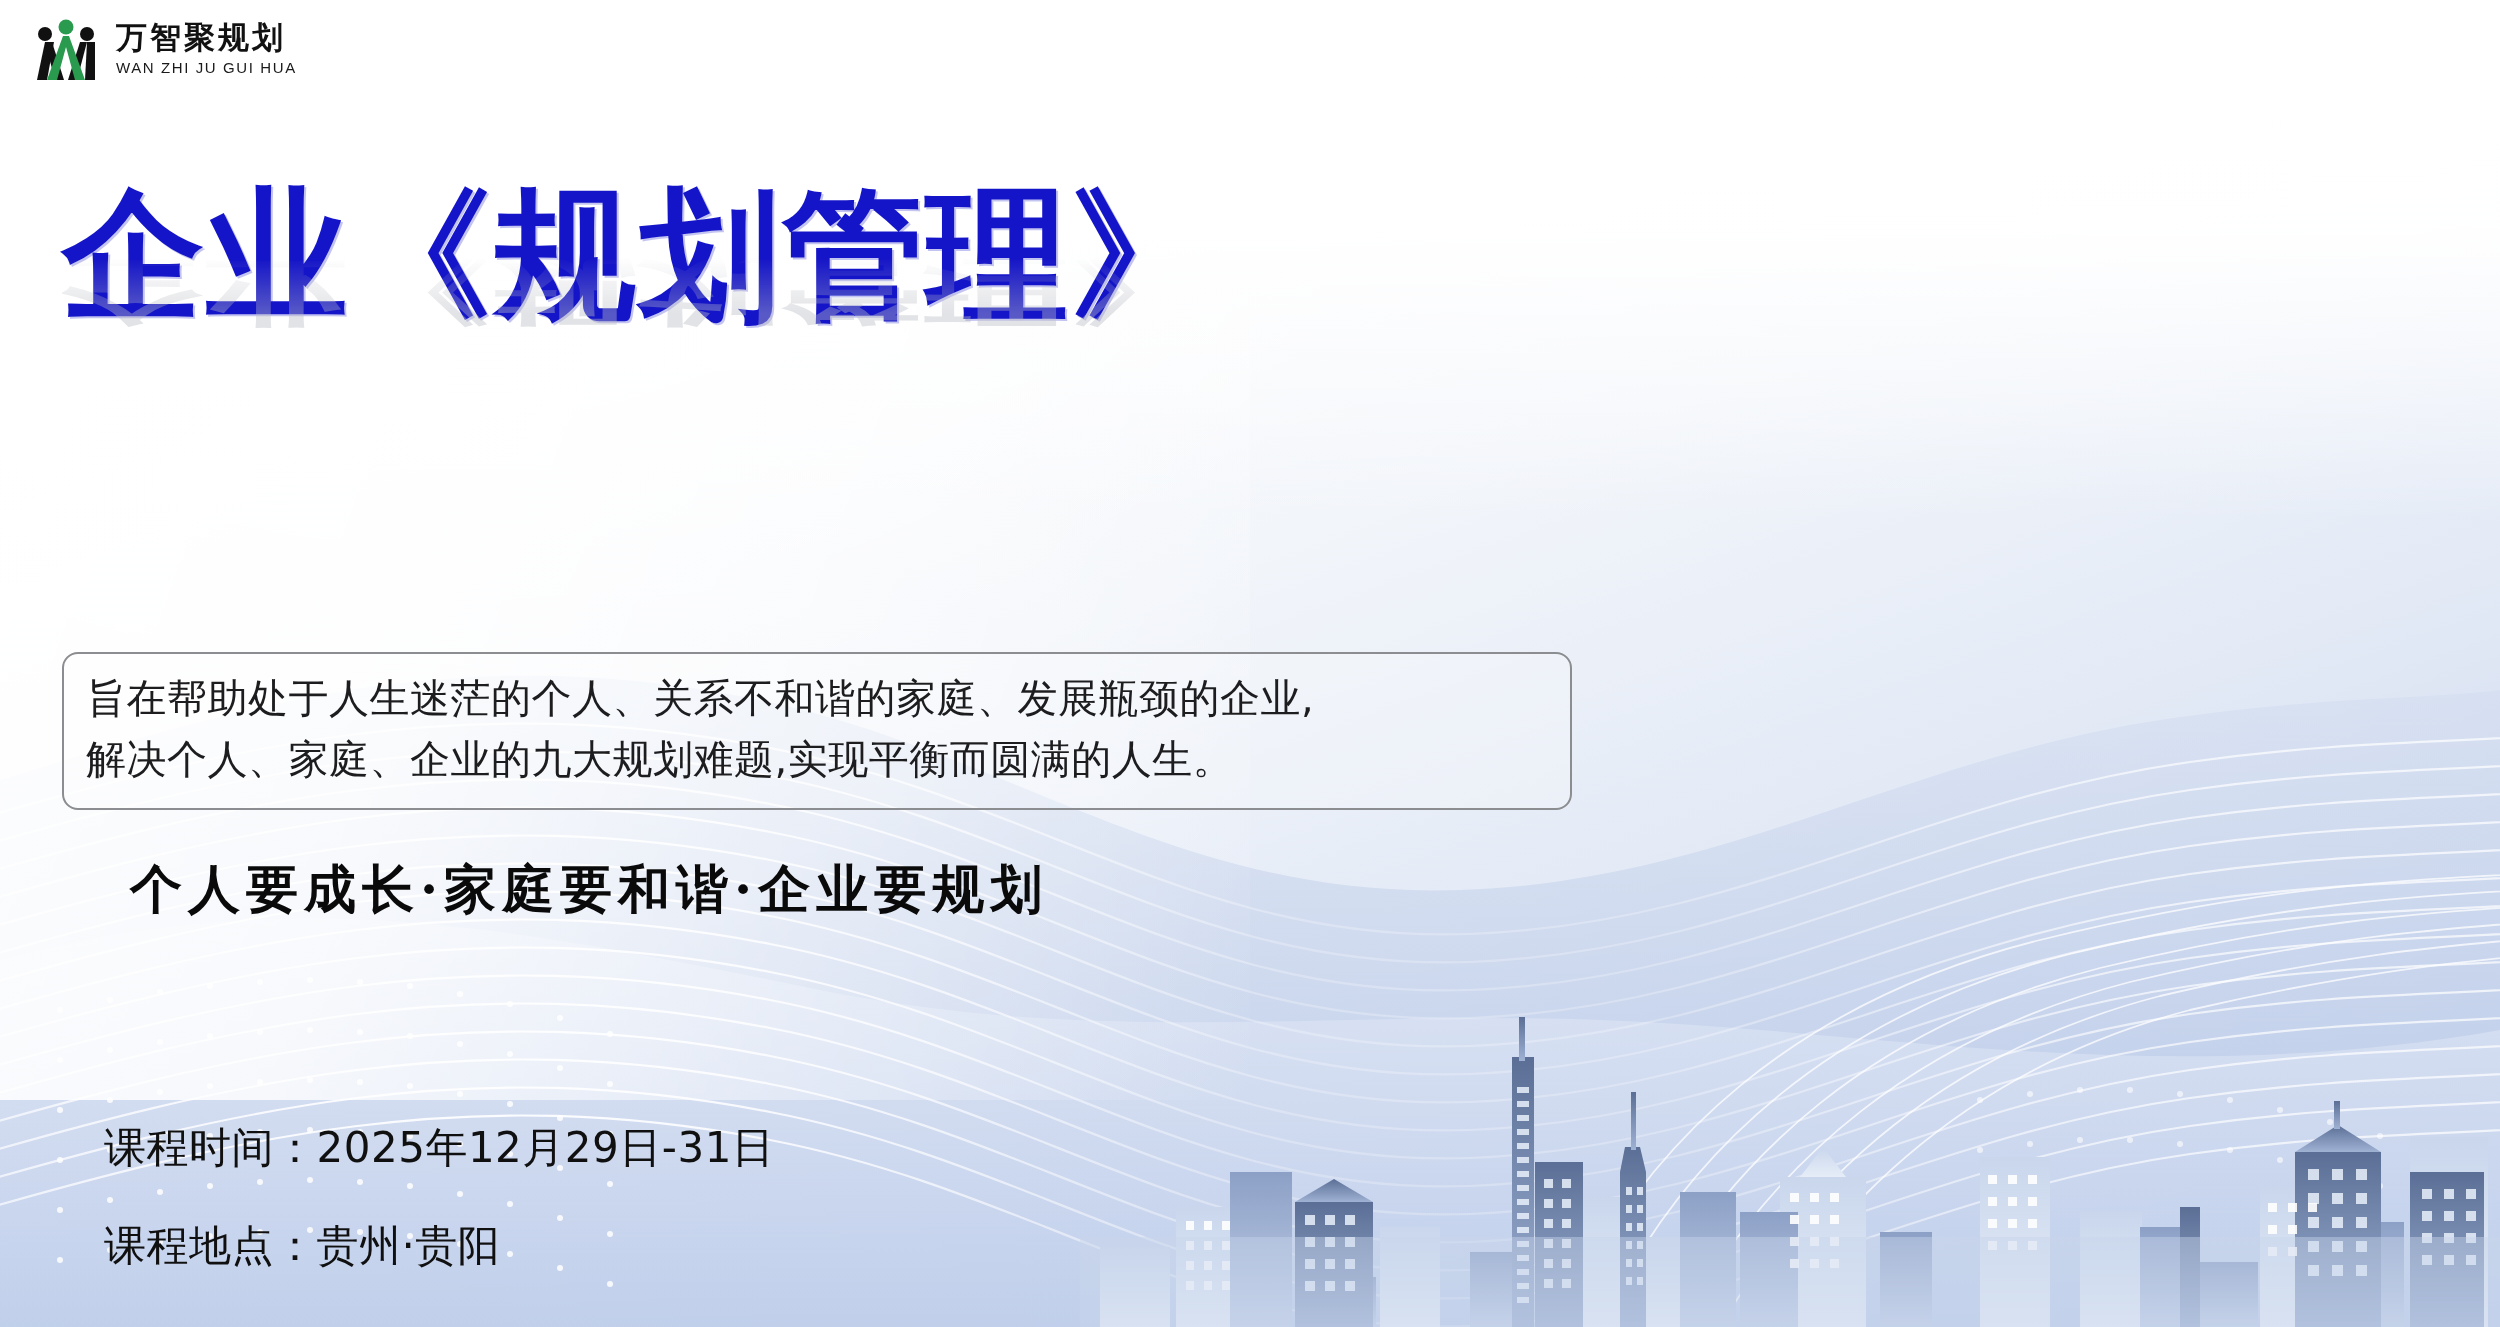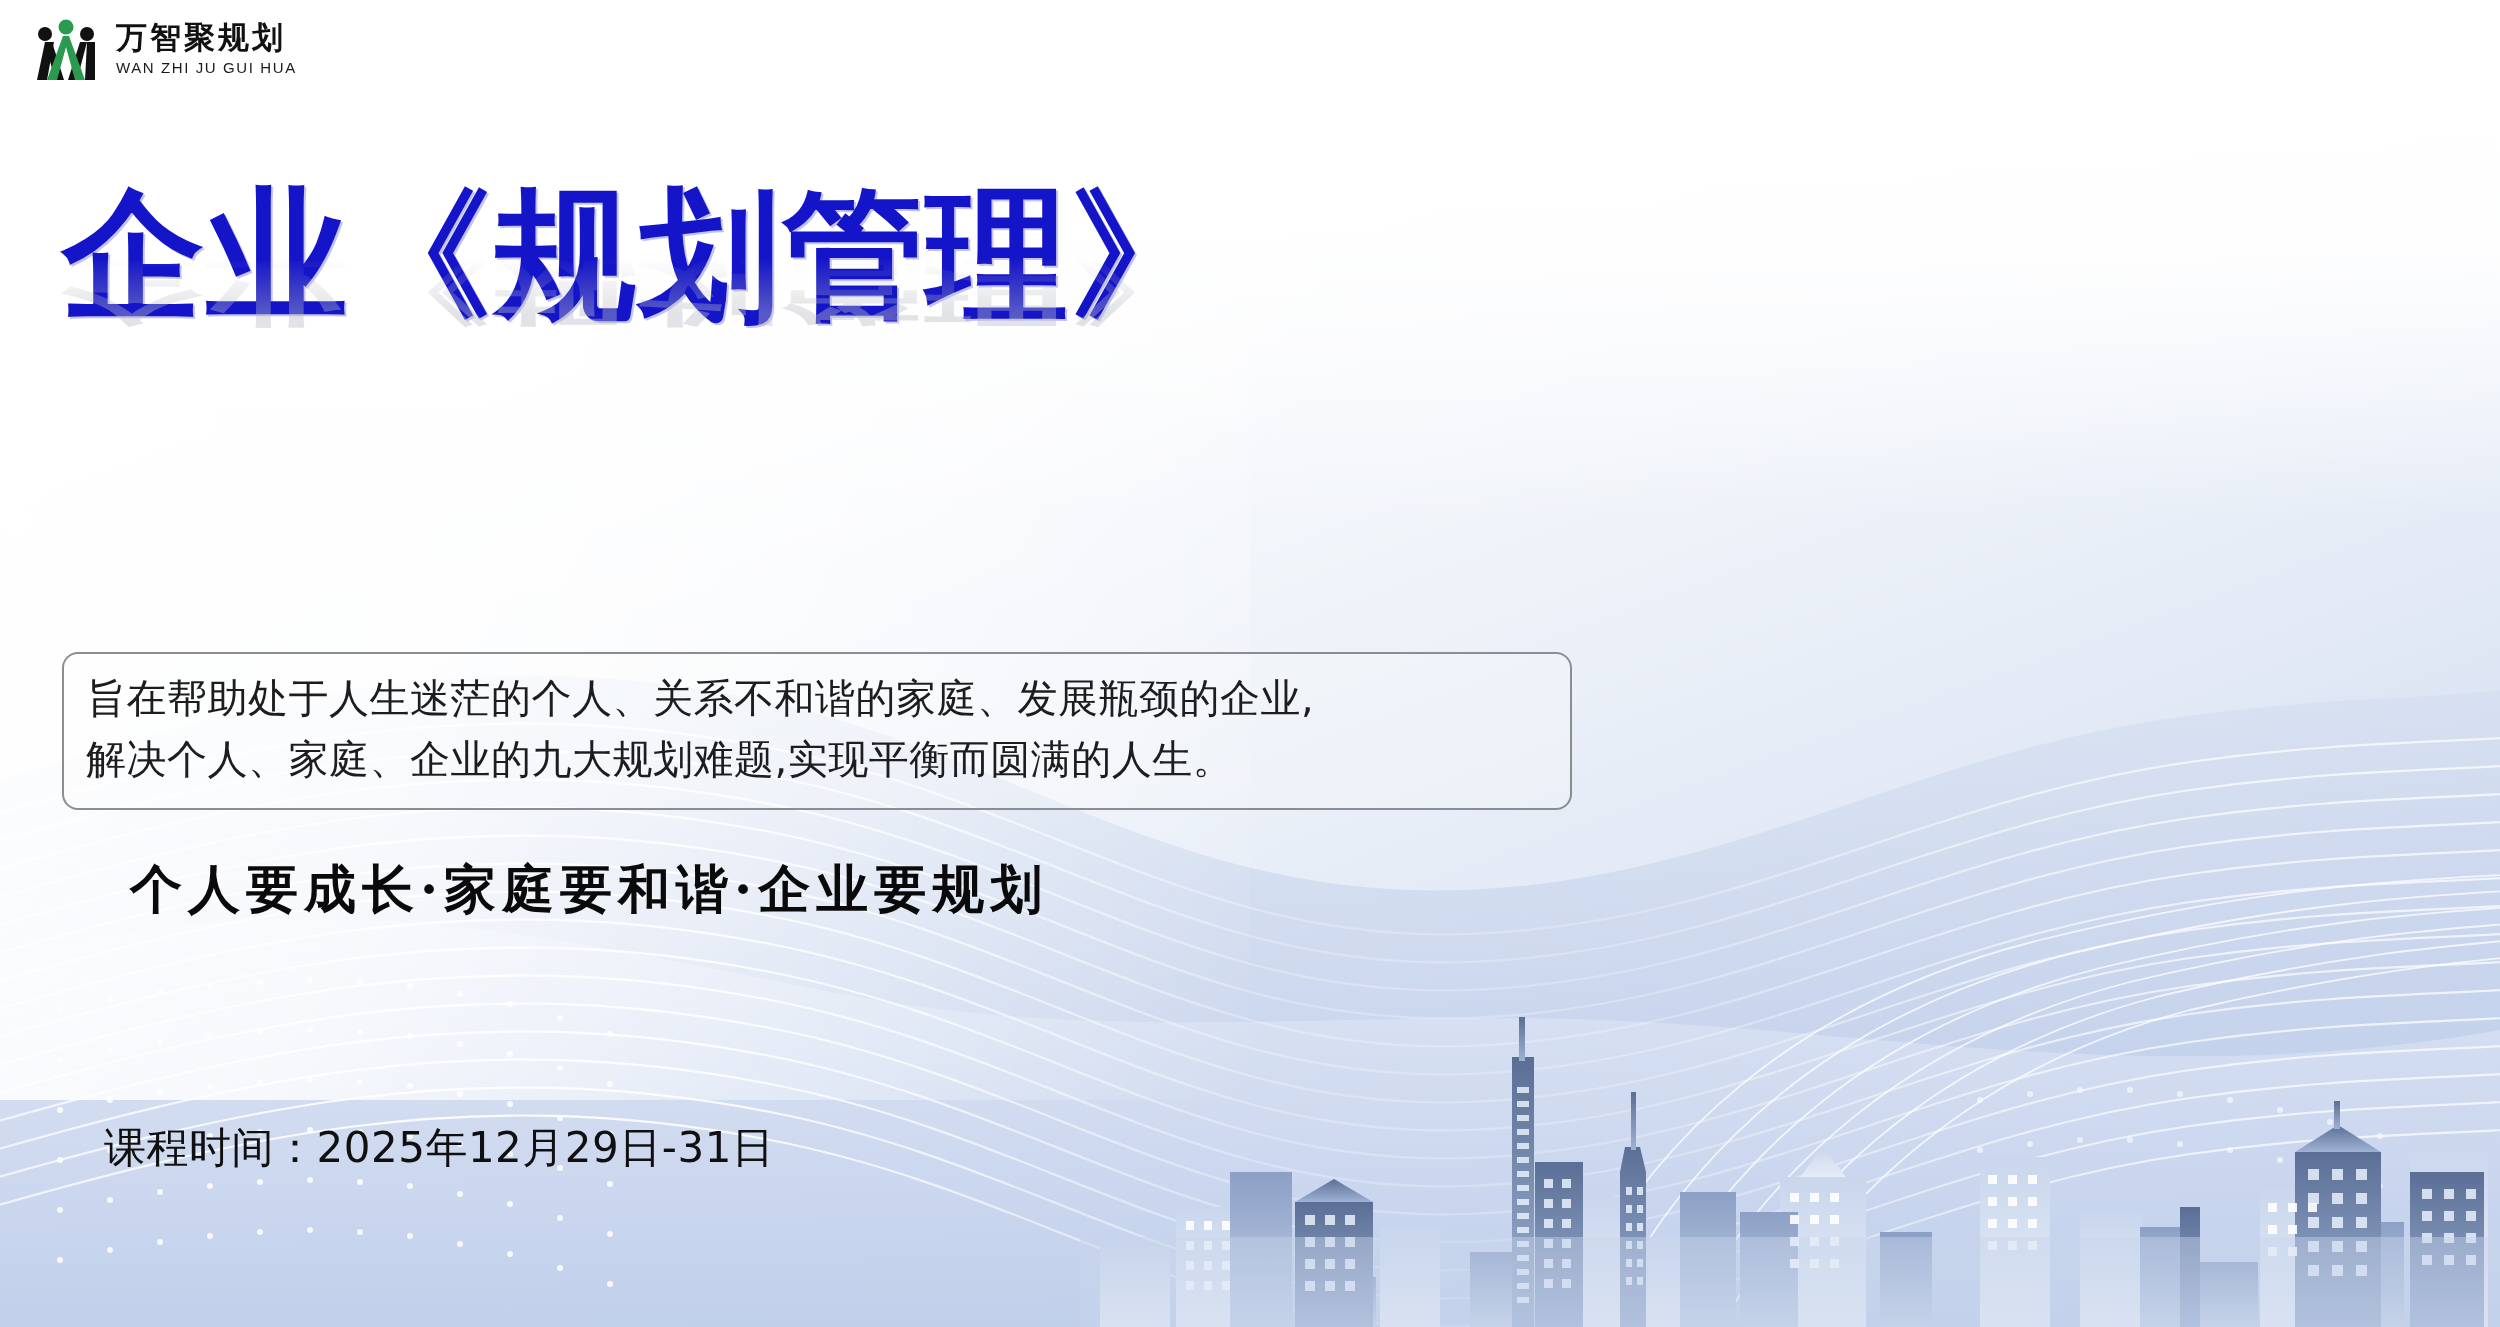--- a/index.html
+++ b/index.html
@@ -485,15 +485,16 @@
   <div id="desc-box">
     <div class="desc-line">旨在帮助处于人生迷茫的个人、关系不和谐的家庭、发展瓶颈的企业,</div>
     <div class="desc-line">解决个人、家庭、企业的九大规划难题,实现平衡而圆满的人生。</div>
   </div>
 
   <div id="slogan">个人要成长·家庭要和谐·企业要规划</div>
 
 
   <div id="course-info">
     <div class="info-line">课程时间：2025年12月29日-31日</div>
+    <div class="info-line" id="info-location">课程地点：贵州·贵阳</div>
   </div>
 
 </div>
 
 </body></html>

